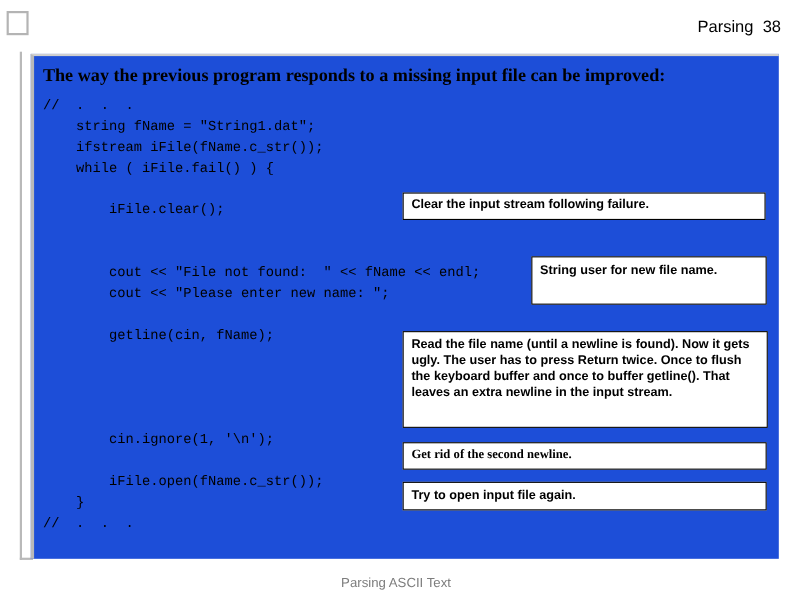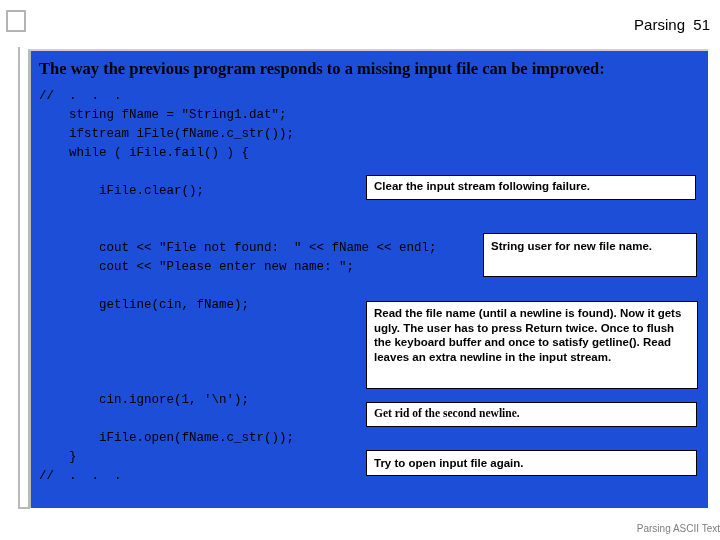--- a/index.html
+++ b/index.html
@@ -152,56 +152,55 @@
     width: 331px;
     height: 25px;
     font-family: Liberation Serif, serif;
   }
   #callout-open-again {
     left: 366px;
     top: 438px;
     width: 331px;
     height: 26px;
     padding-top: 5px;
-    margin-top: 12px;
   }
 
   
   #footer-text {
     position: absolute;
     left: 0;
     top: 523px;
     width: 720px;
-    text-align: right;
-    font-size: 10px;
+    text-align: center;
+    font-size: 12px;
     color: #7d7d7d;
   }
 </style>
 </head>
 <body>
 
 <div id="slide-header">
   <div id="title-bullet"></div>
-  <div id="header-right">Parsing  51</div>
+  <div id="header-right">Parsing  38</div>
 </div>
 
 <div id="left-rail-outer"></div>
 <div id="left-rail-outer-foot"></div>
 
 <div id="content-panel">
 
   <div id="lead-text">The way the previous program responds to a missing input file can be improved:</div>
 
   <div id="code-block"><div class="code-line">//  .  .  .</div><div class="code-line">    string fName = "String1.dat";</div><div class="code-line">    ifstream iFile(fName.c_str());</div><div class="code-line">    while ( iFile.fail() ) {</div><div class="code-line spacer">&nbsp;</div><div class="code-line">        iFile.clear();</div><div class="code-line spacer">&nbsp;</div><div class="code-line spacer">&nbsp;</div><div class="code-line">        cout &lt;&lt; "File not found:  " &lt;&lt; fName &lt;&lt; endl;</div><div class="code-line">        cout &lt;&lt; "Please enter new name: ";</div><div class="code-line spacer">&nbsp;</div><div class="code-line">        getline(cin, fName);</div><div class="code-line spacer">&nbsp;</div><div class="code-line spacer">&nbsp;</div><div class="code-line spacer">&nbsp;</div><div class="code-line spacer">&nbsp;</div><div class="code-line">        cin.ignore(1, '\n');</div><div class="code-line spacer">&nbsp;</div><div class="code-line">        iFile.open(fName.c_str());</div><div class="code-line">    }</div><div class="code-line">//  .  .  .</div></div>
 
 </div>
 
 <div class="callout" id="callout-clear-stream">Clear the input stream following failure.</div>
 
 <div class="callout" id="callout-prompt-user">String user for new file name.</div>
 
-<div class="callout" id="callout-read-filename">Read the file name (until a newline is found).  Now it gets ugly.  The user has to press Return twice.  Once to flush the keyboard buffer and once to satisfy getline().  Read leaves an extra newline in the input stream.</div>
+<div class="callout" id="callout-read-filename">Read the file name (until a newline is found).  Now it gets ugly.  The user has to press Return twice.  Once to flush the keyboard buffer and once to buffer getline().  That leaves an extra newline in the input stream.</div>
 
 <div class="callout" id="callout-second-newline">Get rid of the second newline.</div>
 
 <div class="callout" id="callout-open-again">Try to open input file again.</div>
 
 <div id="footer-text">Parsing ASCII Text</div>
 
 </body></html>

